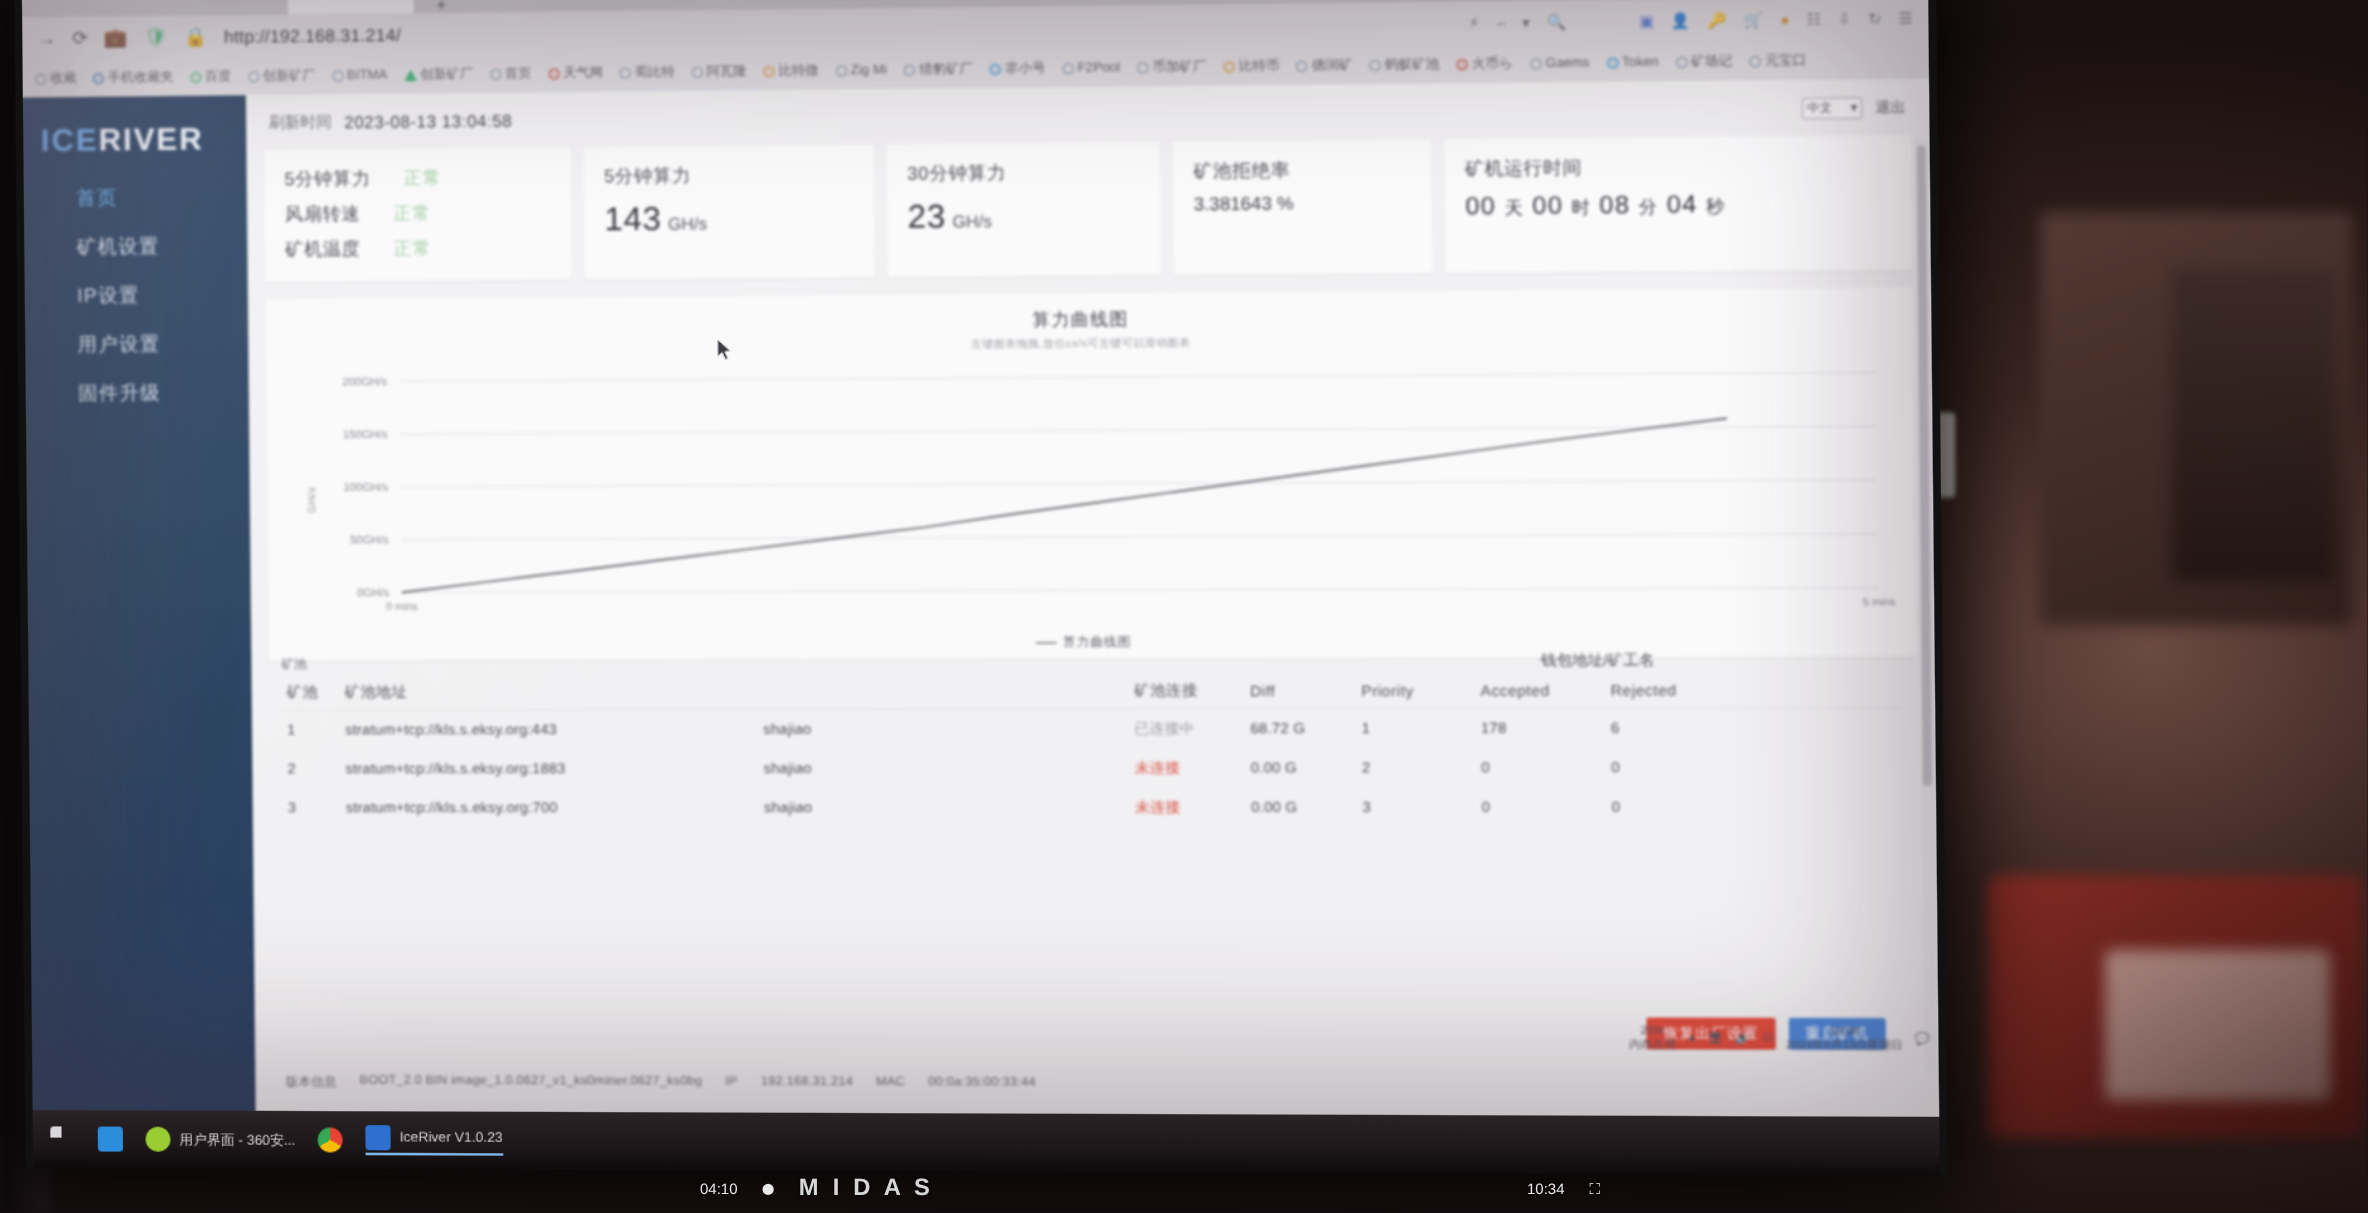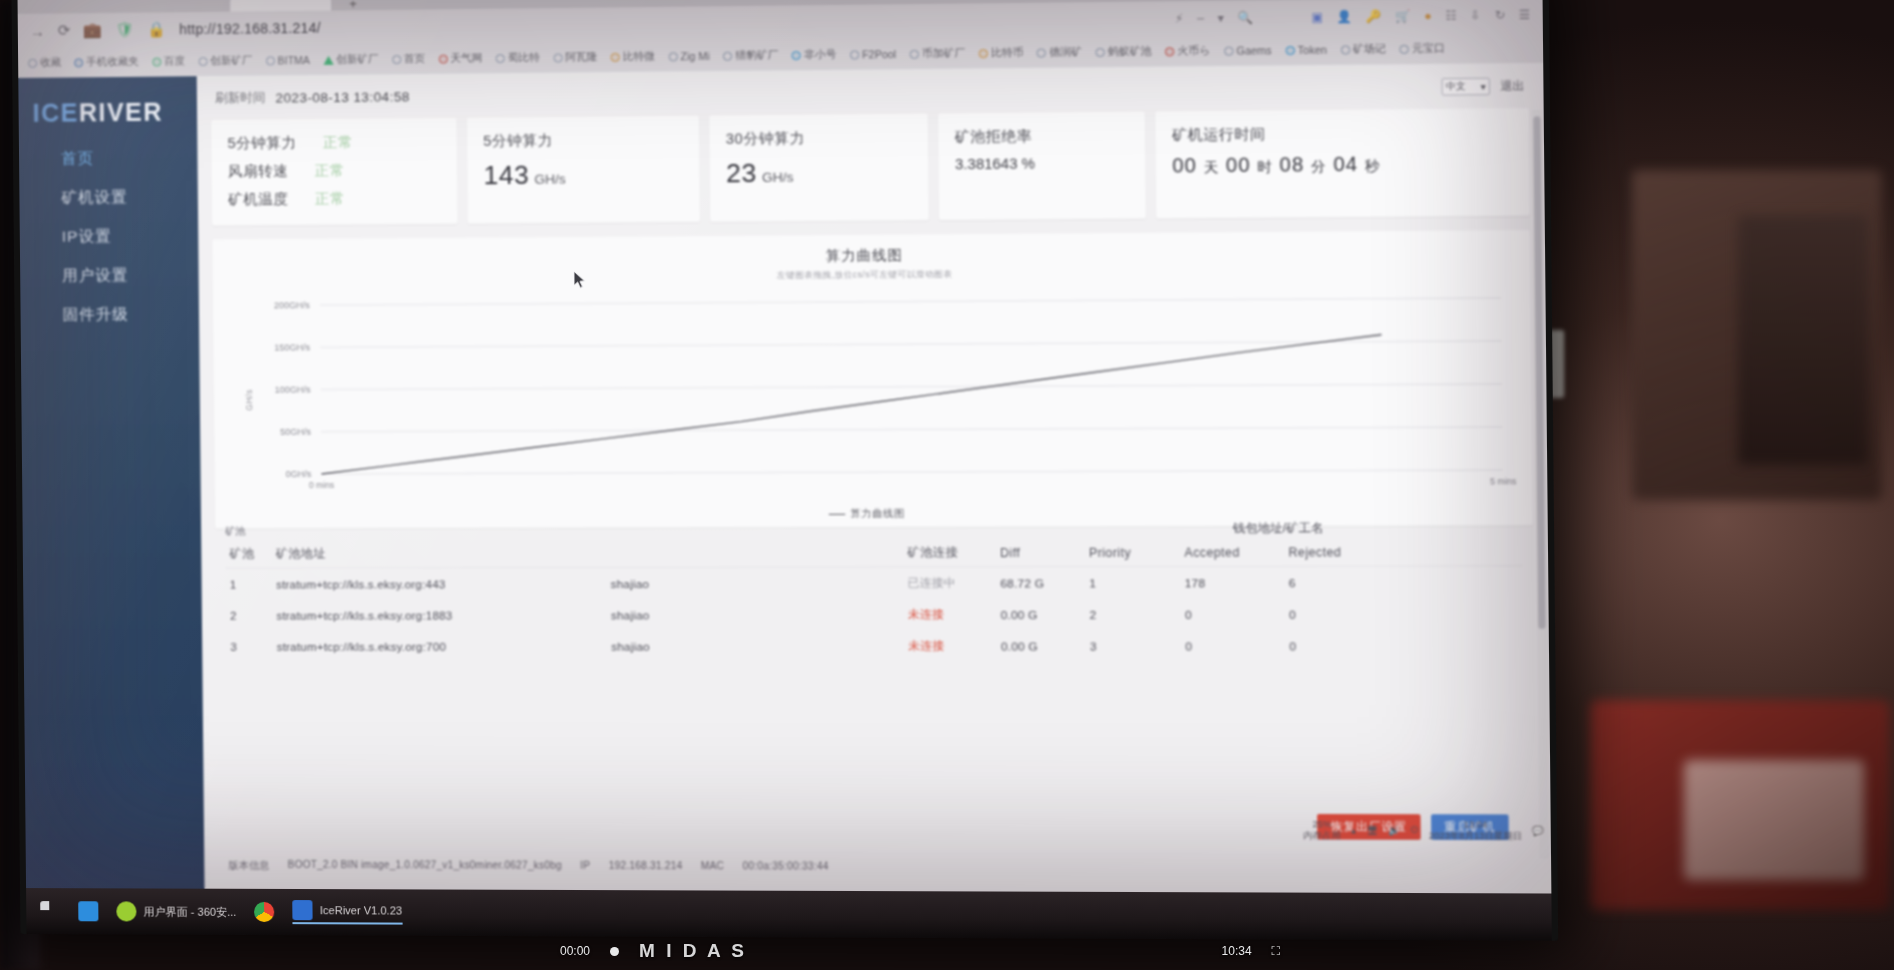--- a/index.html
+++ b/index.html
@@ -520,19 +520,19 @@
     </div>
     <div class="tb-item active">
       <div class="tb-ico" style="background:#2f6fd0"></div>
       <span>IceRiver V1.0.23</span>
     </div>
     <div class="tray"></div>
   </div>
 </div>
 
 <div id="videobar">
-  <span>00:00</span>
+  <span>04:10</span>
   <span class="dot"></span>
   <span class="wm">M I D A S</span>
   <span class="sp"></span>
   <span>10:34</span>
   <span>⛶</span>
 </div>
 
 </body></html>

